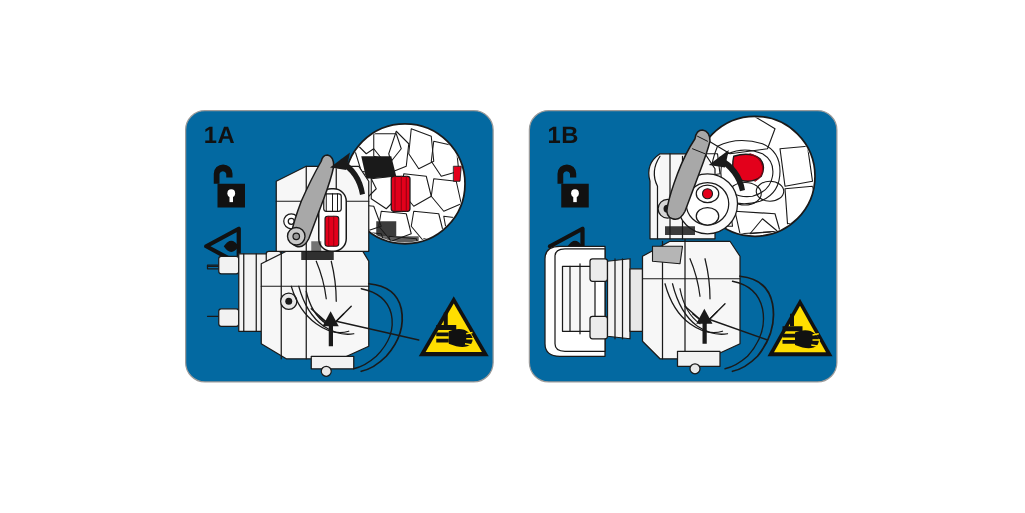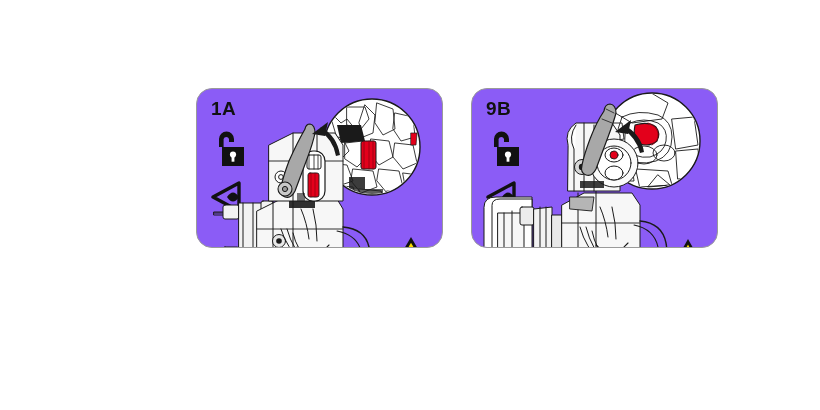--- a/index.html
+++ b/index.html
@@ -17,27 +17,26 @@
   .stage {
     position: absolute;
     left: 0; top: 0;
     width: 820px;
     height: 410px;
   }
   .panel {
     position: absolute;
     top: 88px;
     width: 247px;
-    height: 160px;
-    background: #8b5cf6;
+    height: 218px;
+    background: #0369a1;
     border: 1.3px solid #9a9a9a;
     border-radius: 16px;
     box-sizing: border-box;
     overflow: hidden;
-    margin-left: 48px;
   }
   #panel-a { left: 148px; }
   #panel-b { left: 423px; }
 
   .panel-label {
     position: absolute;
     left: 14px;
     top: 10px;
     font-size: 19px;
     font-weight: bold;
@@ -209,21 +208,21 @@
           <path d="M200 182 L210 182 L210 185 L200 185 Z"></path>
           <path d="M210 176 Q220 172 226 177 Q231 181 228 186 Q224 190 216 188 L210 186 Z"></path>
           <path d="M224 178 L229 177 M224 182 L230 182 M223 186 L229 187" stroke="#ffde00" stroke-width="1.1"></path>
         </g>
       </g>
     </svg>
   </div>
 
   <div class="panel" id="panel-b">
 
-    <div class="panel-label">9B</div>
+    <div class="panel-label">1B</div>
 
     <div class="icon-stack">
       <svg class="svg-fill" width="46" height="46" viewBox="0 0 46 46">
         <path d="M10 20 L10 12 A7.5 7.5 0 0 1 25 12 L25 15 L20 15 L20 12 A2.8 2.8 0 0 0 14.6 12 L14.6 20 Z" fill="#111111"></path>
         <rect x="13" y="20" width="22" height="19" fill="#111111"></rect>
         <circle cx="24" cy="27.5" r="3.1" fill="#ffffff"></circle>
         <rect x="22.6" y="28.5" width="2.8" height="6.2" fill="#ffffff"></rect>
       </svg>
       <svg class="svg-fill" width="48" height="32" viewBox="0 0 48 32" style="margin-top:8px">
         <path d="M4 16 L30 2 L30 30 Z" fill="none" stroke="#111111" stroke-width="3.4" stroke-linejoin="round"></path>

